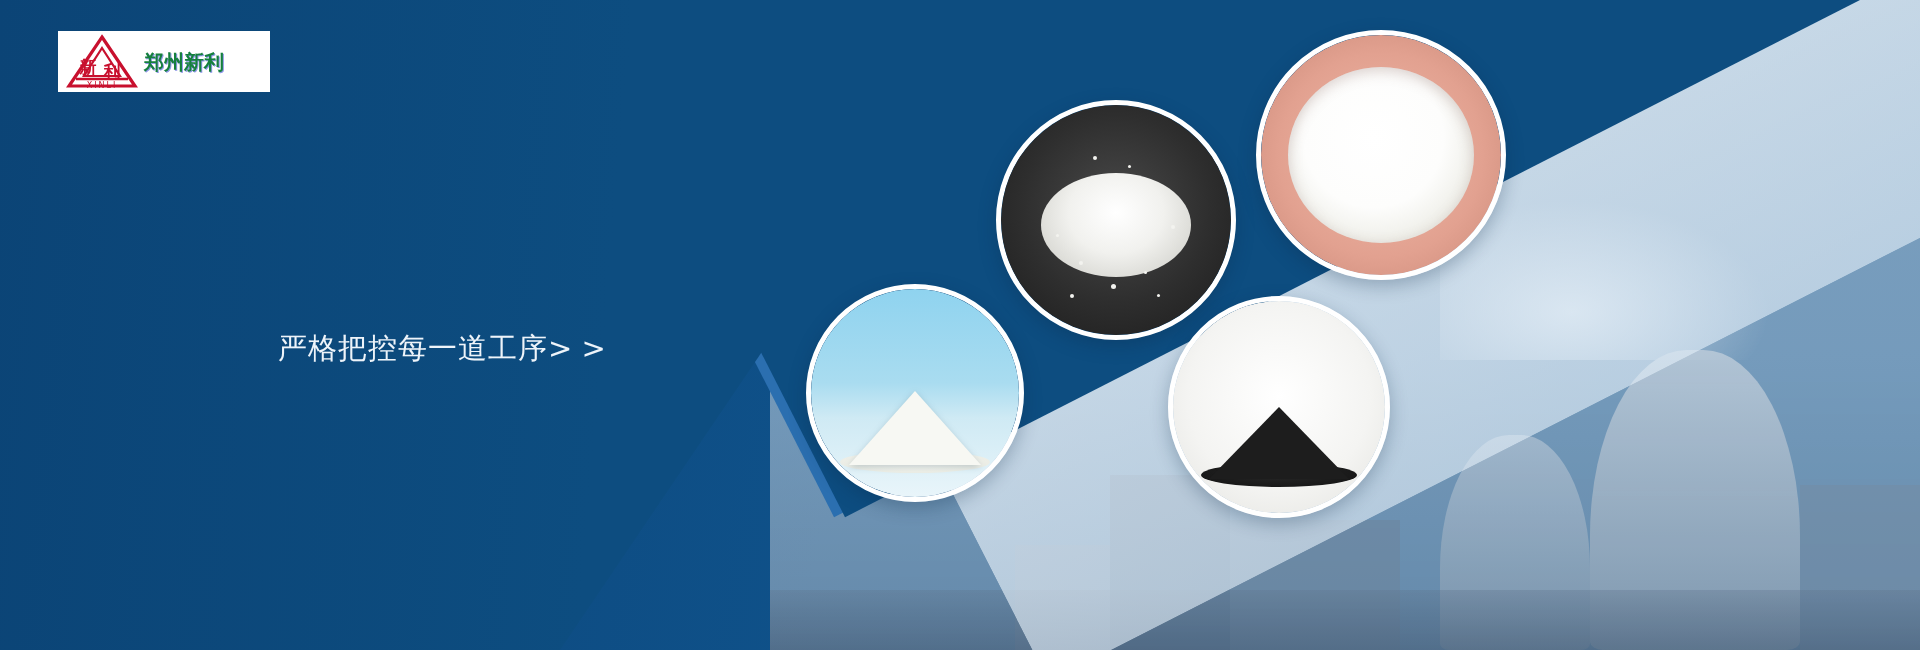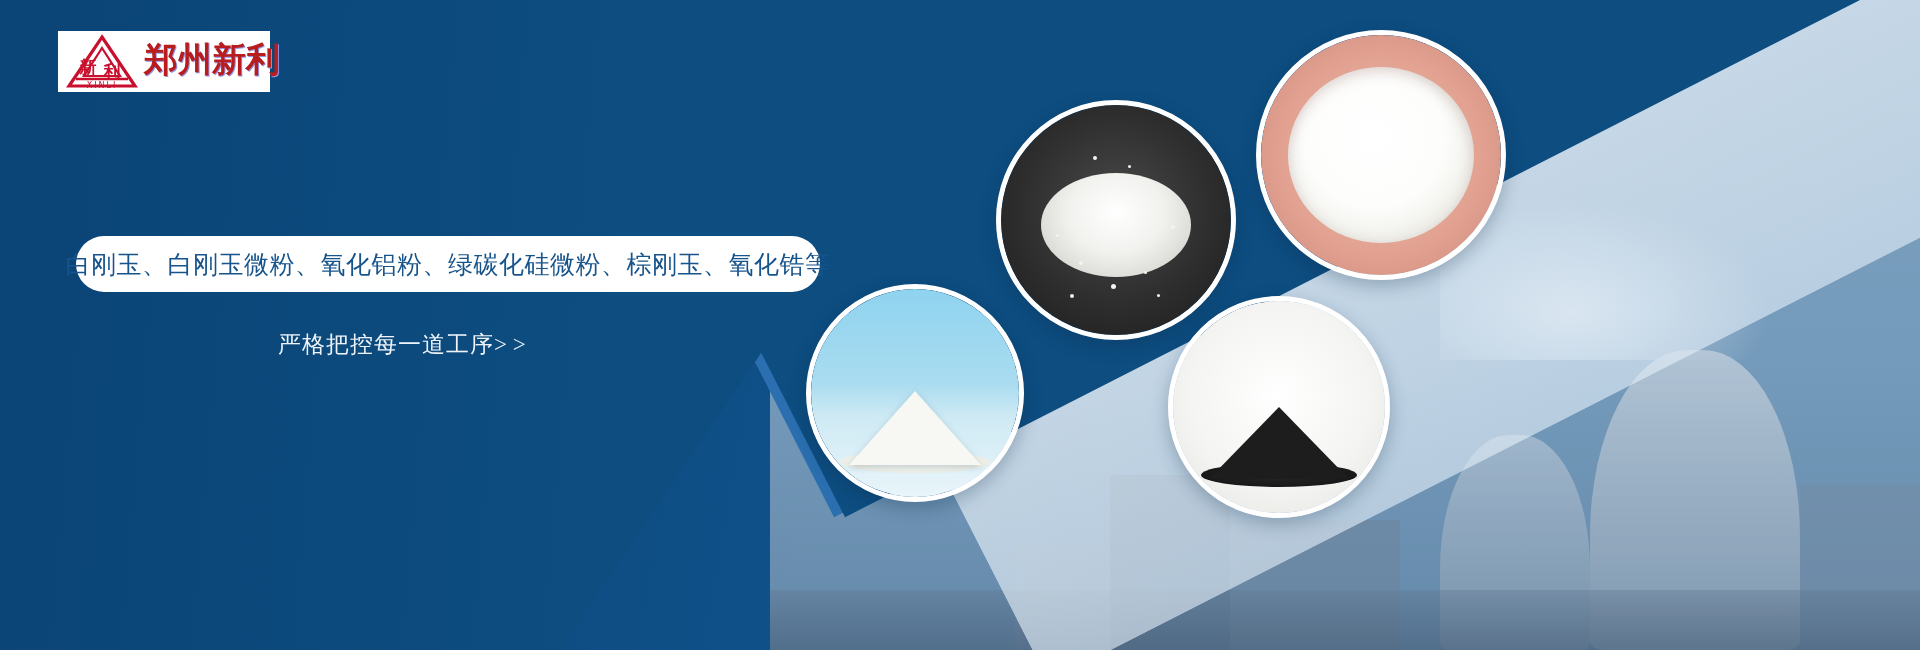--- a/index.html
+++ b/index.html
@@ -78,23 +78,23 @@
 
   
   .logo-box{
     position:absolute;left:58px;top:31px;width:212px;height:61px;
     background:#ffffff;display:flex;align-items:center;gap:6px;
     padding:0 8px;box-sizing:border-box;
   }
   .logo-mark{position:relative;width:72px;height:57px;flex:none;}
   .logo-mark svg{display:block;}
   .logo-name{
-    color:#b91c1c;font-weight:bold;font-size:34px;letter-spacing:0px;
+    color:#15803d;font-weight:bold;font-size:20px;letter-spacing:0px;
     line-height:1;white-space:nowrap;
-    font-family:Liberation Mono, monospace;
+    font-family:Liberation Serif, serif;
     text-shadow:1px 1px 0 #8f96e8;
   }
 
   
   .headline{
     position:absolute;left:38px;top:146px;
     color:#ffffff;font-size:47px;font-weight:bold;letter-spacing:1px;
     white-space:nowrap;line-height:1.1;
     text-shadow:0 2px 5px rgba(0,0,0,.18);
   }
@@ -106,21 +106,21 @@
     display:flex;align-items:center;justify-content:center;
     box-sizing:border-box;
   }
   .pill-text{
     color:#17548c;font-size:25px;white-space:nowrap;letter-spacing:.5px;
   }
 
   
   .tagline{
     position:absolute;left:278px;top:329px;
-    color:#eef4fa;font-size:23px;letter-spacing:1px;white-space:nowrap;font-family:Liberation Serif, serif;
+    color:#eef4fa;font-size:29px;letter-spacing:1px;white-space:nowrap;
   }
   .tagline .arrows{letter-spacing:0px;}
 
   
   .circ{
     position:absolute;border-radius:50%;overflow:hidden;
     border:5px solid #ffffff;box-sizing:border-box;
     box-shadow:0 6px 18px rgba(10,40,70,.28);
   }
   .circ .inner{position:absolute;inset:0;border-radius:50%;overflow:hidden;}
@@ -214,23 +214,20 @@
         <line x1="10" y1="46" x2="62" y2="46" stroke="#c8102e" stroke-width="2.4"></line>
         <text x="22" y="40" font-family="DejaVu Sans, sans-serif" font-size="17" font-weight="bold" fill="#c8102e" text-anchor="middle">新</text>
         <text x="46" y="44" font-family="DejaVu Sans, sans-serif" font-size="17" font-weight="bold" fill="#c8102e" text-anchor="middle">利</text>
         <text x="36" y="55" font-family="DejaVu Sans, sans-serif" font-size="8" letter-spacing="2" fill="#c8102e" text-anchor="middle">XINLI</text>
       </svg>
     </div>
     <div class="logo-name">郑州新利</div>
   </div>
 
 
-  <div class="pill">
-    <span class="pill-text">白刚玉、白刚玉微粉、氧化铝粉、绿碳化硅微粉、棕刚玉、氧化锆等</span>
-  </div>
 
   <div class="tagline">
     <span>严格把控每一道工序</span><span class="arrows">&gt; &gt;</span>
   </div>
 
   <div class="circ circ-dark">
     <div class="inner">
       <div class="pile-white-a"></div>
       <div class="speck" style="left:34%;top:68%;width:4px;height:4px;"></div>
       <div class="speck" style="left:62%;top:72%;width:3px;height:3px;"></div>

